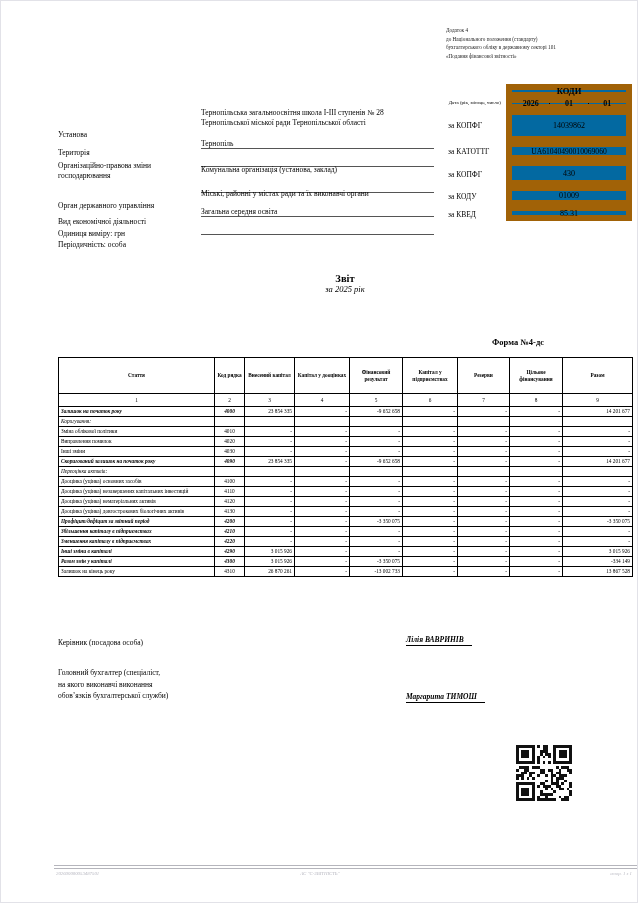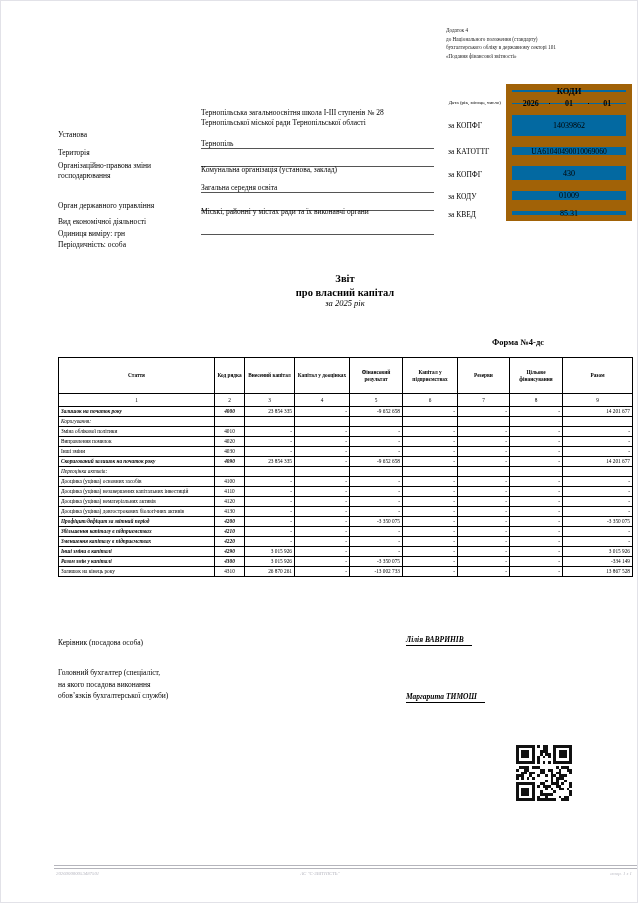--- a/index.html
+++ b/index.html
@@ -126,29 +126,28 @@
   <div class="olabel olab4">Вид економічної діяльності</div>
   <div class="unit-line">Одиниця виміру: грн</div>
   <div class="period-line">Періодичність:  особа</div>
 
   <div class="org-values">
     <div class="oval oval0">
         <span>Тернопільська загальноосвітня школа І-ІІІ ступенів № 28 Тернопільської міської ради Тернопільської області</span>
       </div>
     <div class="oval oval1">Тернопіль</div>
     <div class="oval oval2">Комунальна організація (установа, заклад)</div>
-    <div class="oval oval4">Загальна середня освіта</div>
     <div class="oval oval3">
         <span>Міські, районні у містах ради та їх виконавчі органи</span>
       </div>
+    <div class="oval oval4">Загальна середня освіта</div>
   </div>
 
   <div class="title">
     <div class="title-1">Звіт</div>
-    <div class="title-2">про власний капітал</div>
     <div class="title-3">за 2025 рік</div>
   </div>
   <div class="form-label">Форма №4-дс</div>
 
   <table class="equity">
     <colgroup>
       <col style="width:156px">
         <col style="width:30px">
         <col style="width:50px">
       <col style="width:55px">
@@ -369,21 +368,21 @@
           <td class="cell-val">-</td>
           <td class="cell-val">-</td>
           <td class="cell-val">13 867 528</td>
         </tr>
       </tbody>
   </table>
 
   <div class="sig-label sig1-label">Керівник (посадова особа)</div>
   <div class="sig-name sig1-name">Лілія ВАВРИНІВ</div>
   <div class="sig-label sig2-label">Головний бухгалтер (спеціаліст,
-на якого посадова виконання
+на якого виконавчі виконання
 обов’язків бухгалтерської служби)</div>
   <div class="sig-name sig2-name">Маргарита ТИМОШ</div>
 
   <div class="qr">
     <svg viewBox="0 0 21 21" shape-rendering="crispEdges" fill="#111">
         <rect x="8" y="0" width="1" height="1"></rect>
         <rect x="10" y="0" width="1" height="1"></rect>
         <rect x="11" y="0" width="1" height="1"></rect>
         <rect x="10" y="1" width="1" height="1"></rect>
         <rect x="11" y="1" width="1" height="1"></rect>

